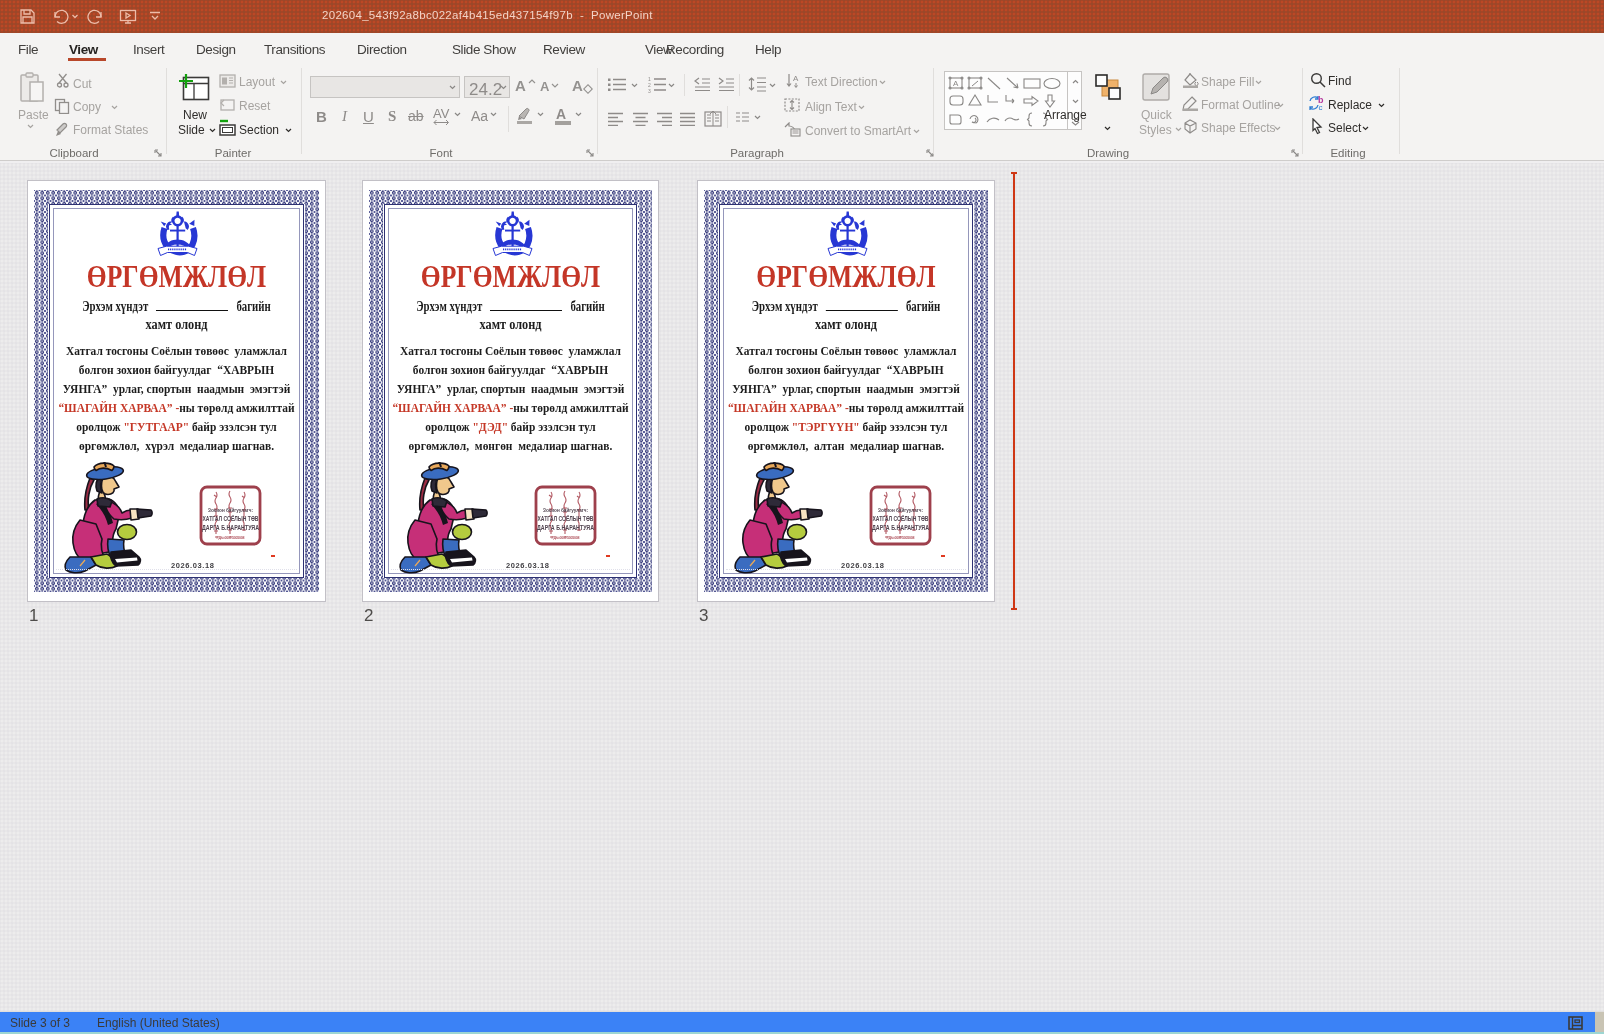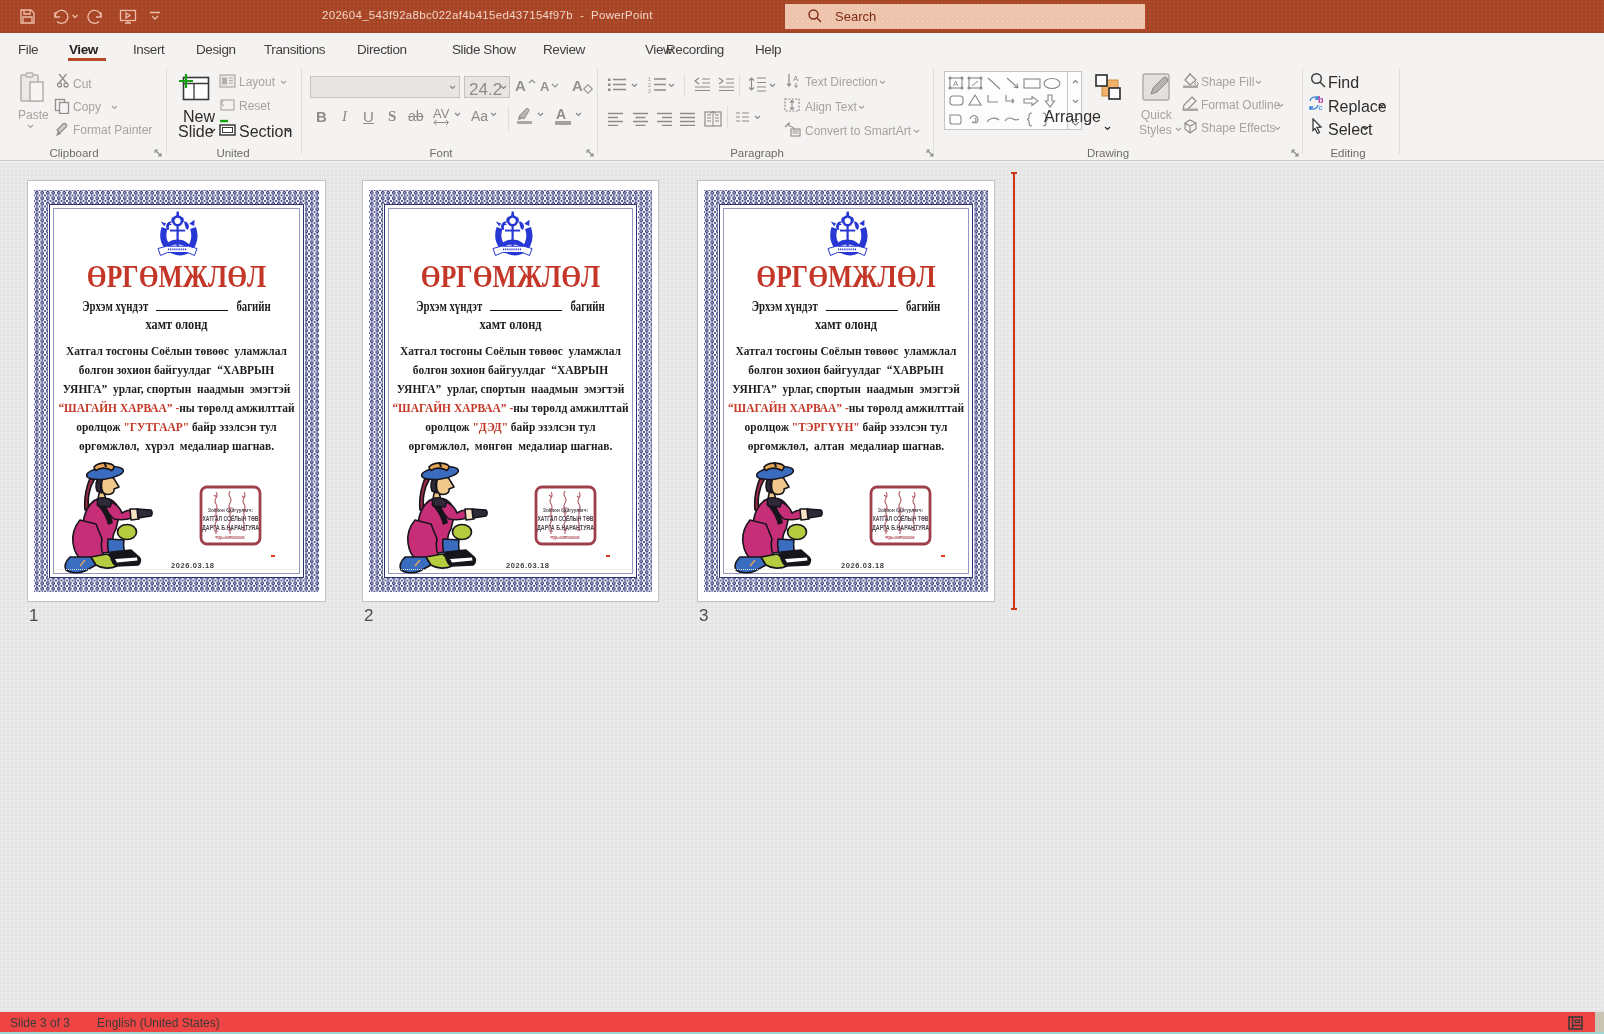--- a/index.html
+++ b/index.html
@@ -21,21 +21,21 @@
 #tabrow{left:0;top:33px;width:1604px;height:29px;background:#f4f3f2}
 .tab{position:absolute;top:9px;font-size:13.5px;letter-spacing:-.4px;color:#413f3d;white-space:nowrap}
 #hometab{font-weight:700;color:#262422}
 #homeline{position:absolute;left:68px;top:25px;width:38px;height:2.5px;background:#b8472a}
 
 #ribbon{left:0;top:62px;width:1604px;height:99px;background:#f4f3f2;border-bottom:1px solid #cfcdcb}
 .gsep{position:absolute;top:6px;width:1px;height:86px;background:#e0dedc}
 .glabel{position:absolute;top:85px;font-size:11.5px;color:#6e6c69;width:120px;text-align:center}
 .launch{position:absolute;width:10px;height:10px}
 .btxt{position:absolute;font-size:12px;color:#a6a3a0;white-space:nowrap}
-.btxtd{position:absolute;font-size:16px;color:#2f2d2b;white-space:nowrap}
+.btxtd{position:absolute;font-size:12px;color:#2f2d2b;white-space:nowrap}
 .chev{position:absolute;width:7px;height:5px}
 .ric{position:absolute}
 
 .combo{position:absolute;background:#e8e6e4;border:1px solid #c6c4c2;height:22px}
 
 #content{left:0;top:163px;width:1604px;height:848px;background:#e8e7e8;
 background-image:radial-gradient(circle,rgba(255,250,252,.5) .6px,rgba(0,0,0,0) .8px),radial-gradient(circle,rgba(215,214,222,.55) .6px,rgba(0,0,0,0) .8px);
 background-size:4px 4px,4px 4px;background-position:0 0,2px 2px}
 .slide{position:absolute;top:17px;width:298px;height:422px;background:#fff;border:1px solid #c2c0c6}
 .snum{position:absolute;top:443px;font-size:17px;color:#4e4c4a}
@@ -53,21 +53,21 @@
 .ctitle{position:absolute;left:0;top:80px;width:100%;text-align:center;font-size:30.5px;line-height:32px;color:#c43627;transform:scaleX(.84)}
 .l1{position:absolute;left:0;top:116px;width:100%;text-align:center;font-size:15px;line-height:18px;white-space:nowrap;transform:scaleX(.72)}
 .l1 .ul{display:inline-block;width:100px;border-bottom:1.6px solid #111;height:12px}
 .l2{position:absolute;left:0;top:134px;width:100%;text-align:center;font-size:15px;line-height:18px;transform:scaleX(.82)}
 .body{position:absolute;left:0;top:160px;width:100%;text-align:center;font-size:13px;line-height:19.1px;white-space:nowrap;transform:scaleX(.88)}
 .red{color:#c53726}
 .cdate{position:absolute;left:143px;top:380px;font-size:7.5px;color:#3f3e42;font-family:"Liberation Sans",sans-serif;font-weight:bold;letter-spacing:.6px}
 .rdash{position:absolute;left:243px;top:374px;width:4px;height:2px;background:#e03a20}
 .dotl{position:absolute;left:28px;right:28px;top:388px;border-top:1.5px dotted #e0e0ea}
 
-#statusbar{left:0;top:1011px;width:1604px;height:21px;background:#ef4444;border-top:1px solid #e1dfdd}
+#statusbar{left:0;top:1011px;width:1604px;height:21px;background:#3b82f6;border-top:1px solid #e1dfdd}
 #statusbar .st{position:absolute;top:4px;font-size:12px;color:#3b3a39}
 #tanblock{position:absolute;left:1595px;top:0px;width:9px;height:21px;background:#c9c4b4}
 #tealline{position:absolute;left:0;top:1032px;width:1604px;height:2px;background:#9dd6d2}
 </style>
 </head>
 <body>
 <div class="a" id="titlebar">
 
   <svg style="left:19px;top:8px" width="17" height="17" viewBox="0 0 17 17">
     <path class="qat" d="M2,2 h10 l3,3 v10 h-13 z"></path>
@@ -87,27 +87,20 @@
 
   <svg style="left:119px;top:8px" width="18" height="17" viewBox="0 0 18 17">
     <rect class="qat" x="1.5" y="2.5" width="15" height="10"></rect>
     <path class="qat" d="M7,5 l4,2.5 l-4,2.5 z M9,12.5 v2 M6,15 h6"></path>
   </svg>
 
   <svg style="left:148px;top:10px" width="14" height="13" viewBox="0 0 14 13">
     <path class="qat" d="M2,2.5 h10 M4,6 l3,3 3,-3"></path>
   </svg>
   <div id="doctitle">202604_543f92a8bc022af4b415ed437154f97b&nbsp;&nbsp;-&nbsp;&nbsp;PowerPoint</div>
-  <div id="searchbox">
-    <svg class="mag" width="16" height="16" viewBox="0 0 16 16">
-        <circle cx="6.5" cy="6.5" r="4.5" fill="none" stroke="#7c2c13" stroke-width="1.4"></circle>
-        <path d="M10,10 L14,14" stroke="#7c2c13" stroke-width="1.4"></path>
-      </svg>
-    <div class="stxt">Search</div>
-  </div>
 </div>
 
 <div class="a" id="tabrow">
   <span class="tab" style="left:18px">File</span>
   <span class="tab" id="hometab" style="left:69px">View</span>
   <span class="tab" style="left:133px">Insert</span>
   <span class="tab" style="left:196px">Design</span>
   <span class="tab" style="left:264px">Transitions</span>
   <span class="tab" style="left:357px">Direction</span>
   <span class="tab" style="left:452px">Slide Show</span>
@@ -143,21 +136,21 @@
   </svg>
   <div class="btxt" style="left:73px;top:38px">Copy</div>
   <svg class="chev" style="left:111px;top:43px" viewBox="0 0 7 5">
       <path d="M1,1 l2.5,2.5 L6,1" stroke="#a6a3a0" fill="none" stroke-width="1.2"></path>
     </svg>
 
   <svg class="ric" style="left:55px;top:59px" width="16" height="16" viewBox="0 0 16 16">
     <path d="M2,9 L8,3 a2,2 0 0 1 3,3 L5,12 z" fill="#cdcbc9" stroke="#918e8b" stroke-width="1.2"></path>
     <path d="M3,10 L1,15 6,13 z" fill="#918e8b"></path>
   </svg>
-  <div class="btxt" style="left:73px;top:61px">Format Painter</div>
+  <div class="btxt" style="left:73px;top:61px">Format States</div>
   <div class="glabel" style="left:14px">Clipboard</div>
   <svg class="launch" style="left:153px;top:86px" viewBox="0 0 10 10">
       <path d="M2,2 h3 M2,2 v3 M3,3 l4,4 M8,5 v3 h-3 M8,8 l-1.5,-1.5" stroke="#8a8886" fill="none" stroke-width="1.1"></path>
     </svg>
   <div class="gsep" style="left:166px"></div>
 
   <svg class="ric" style="left:179px;top:12px" width="31" height="27" viewBox="0 0 31 27">
     <rect x="4.5" y="3.5" width="25" height="22" fill="#fff" stroke="#3b3a39" stroke-width="1.6"></rect>
     <path d="M4.5,9.5 h25 M15,9.5 v16" stroke="#3b3a39" stroke-width="1.3" fill="none"></path>
     <path d="M7,0 v14 M0,7 h14" stroke="#13a10e" stroke-width="2.2"></path>
@@ -186,21 +179,21 @@
 
   <svg class="ric" style="left:219px;top:57px" width="17" height="17" viewBox="0 0 17 17">
     <path d="M1,2 h8" stroke="#13a10e" stroke-width="2.4"></path>
     <rect x="1" y="6" width="15" height="10" fill="#fff" stroke="#3b3a39" stroke-width="1.5"></rect>
     <rect x="3.5" y="8.5" width="10" height="5" fill="none" stroke="#3b3a39" stroke-width="1"></rect>
   </svg>
   <div class="btxtd" style="left:239px;top:61px">Section</div>
   <svg class="chev" style="left:285px;top:66px" viewBox="0 0 7 5">
       <path d="M1,1 l2.5,2.5 L6,1" stroke="#2f2d2b" fill="none" stroke-width="1.2"></path>
     </svg>
-  <div class="glabel" style="left:173px">United</div>
+  <div class="glabel" style="left:173px">Painter</div>
   <div class="gsep" style="left:301px"></div>
 
   <div class="combo" style="left:310px;top:14px;width:150px"></div>
   <svg class="chev" style="left:449px;top:23px" viewBox="0 0 7 5">
       <path d="M1,1 l2.5,2.5 L6,1" stroke="#8a8886" fill="none" stroke-width="1.2"></path>
     </svg>
   <div class="combo" style="left:464px;top:14px;width:46px"></div>
   <div class="btxt" style="left:469px;top:18px;color:#8e8b89;font-size:17px">24.2</div>
   <svg class="chev" style="left:500px;top:23px" viewBox="0 0 7 5">
       <path d="M1,1 l2.5,2.5 L6,1" stroke="#8a8886" fill="none" stroke-width="1.2"></path>

